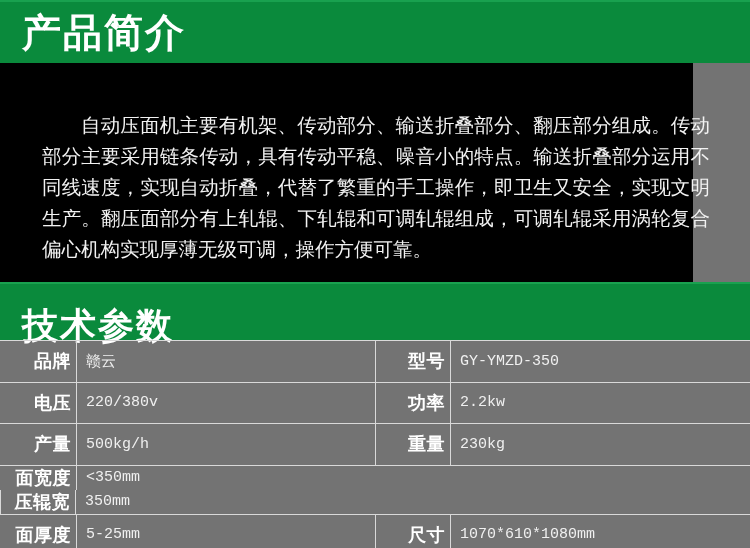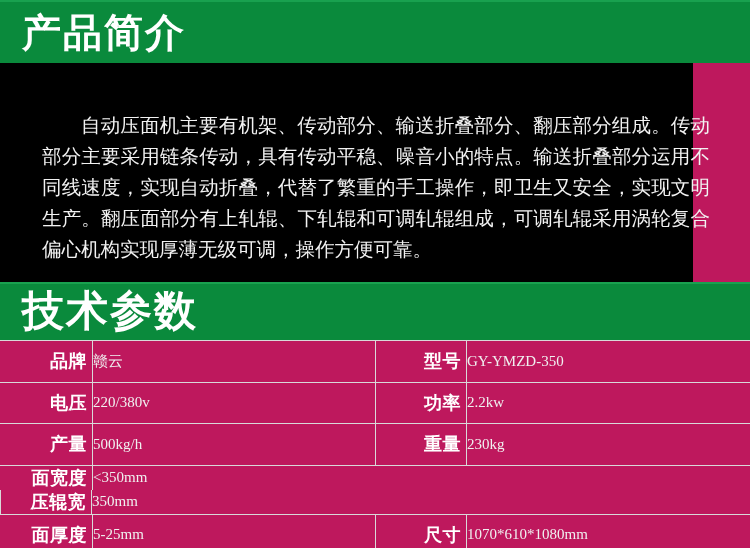--- a/index.html
+++ b/index.html
@@ -12,21 +12,21 @@
     width: 750px;
     height: 548px;
     overflow: hidden;
     font-family: "Liberation Sans", "DejaVu Sans", sans-serif;
     color: #ffffff;
   }
   .page {
     position: relative;
     width: 750px;
     height: 548px;
-    background: #be185d;
+    background: #737373;
   }
 
   
   .banner {
     position: absolute;
     left: 0;
     width: 750px;
     background: #0a8a3c;
     box-sizing: border-box;
     border-top: 2px solid #19a14f;
@@ -49,22 +49,22 @@
     top: 8px;
     font-size: 39px;
     line-height: 46px;
   }
 
   #banner-spec {
     top: 282px;
     height: 58px;
   }
   #banner-spec .banner-title {
-    top: 4px;
-    font-size: 42px;
+    top: 19px;
+    font-size: 36px;
     line-height: 46px;
   }
 
   
   .intro-wrap {
     position: absolute;
     left: 0;
     top: 63px;
     width: 693px;
     height: 219px;
@@ -120,33 +120,33 @@
     display: flex;
     align-items: center;
     justify-content: flex-end;
     padding-right: 5px;
     font-family: "DejaVu Sans", "Liberation Sans", sans-serif;
     font-size: 18px;
     font-weight: 700;
     color: #ffffff;
     white-space: nowrap;
     letter-spacing: 0.5px;
-    margin-left: 16px;
   }
   .spec-half.right .spec-label {
     width: 74px;
     flex: 0 0 74px;
   }
   .spec-value {
     flex: 1 1 auto;
     box-sizing: border-box;
     border-left: 1.5px solid #d9d9d9;
     display: flex;
     align-items: center;
-    font-family: Liberation Serif, serif;
+    padding-left: 9px;
+    font-family: Liberation Mono, monospace;
     font-size: 15px;
     color: #f0f0f0;
     white-space: nowrap;
     letter-spacing: 0px;
   }
 </style>
 </head>
 <body>
 
 <div class="page">

